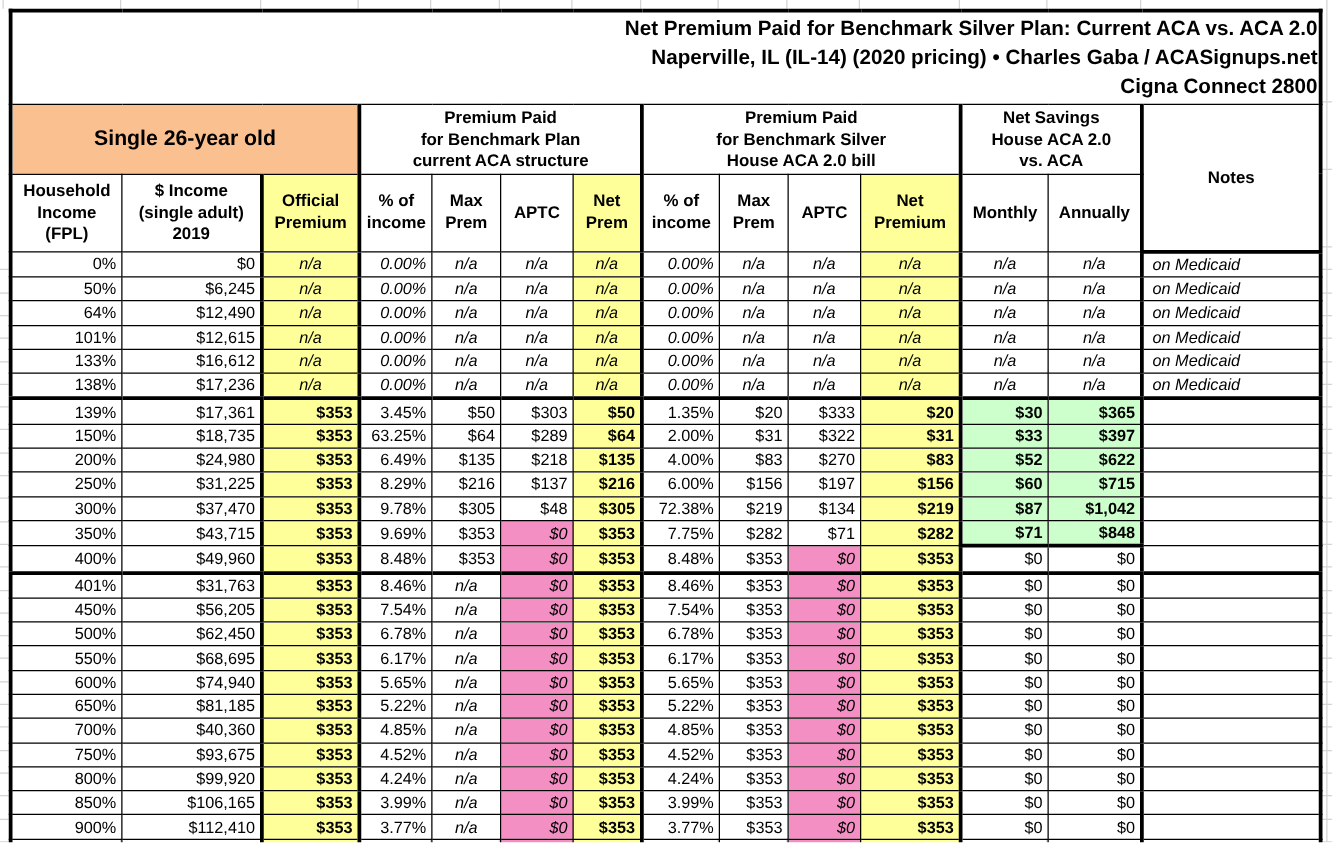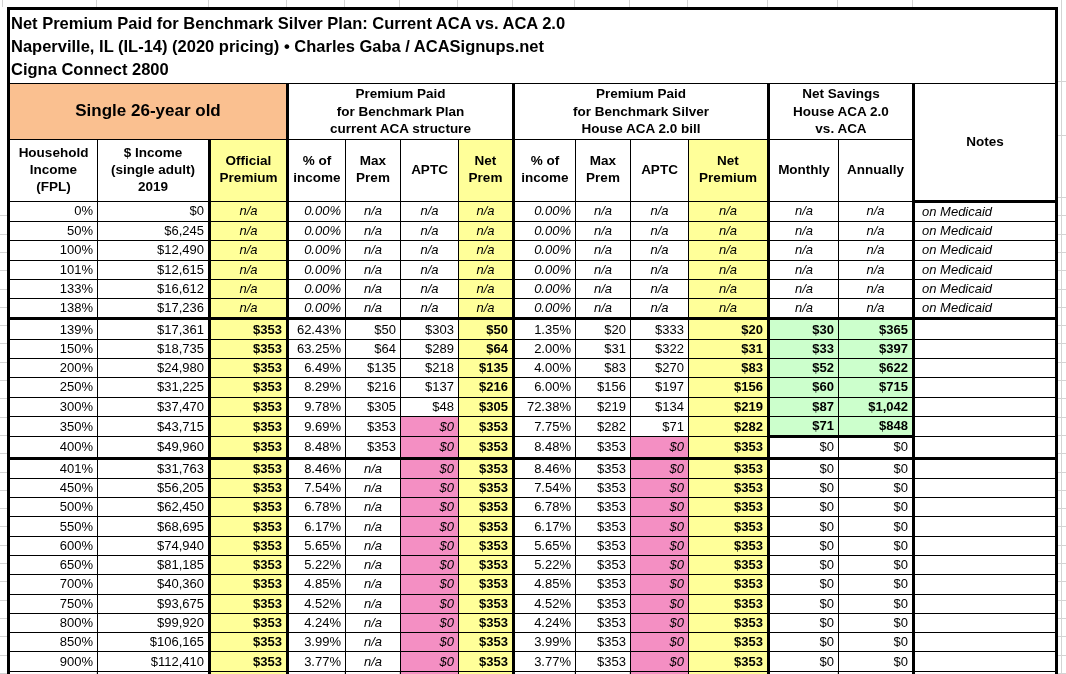--- a/index.html
+++ b/index.html
@@ -2,21 +2,21 @@
 <html style="--orange: #FAC090; --yellow: #FFFF99; --pink: #F48FC3; --green: #CCFFCC; --border: #000000; --grid: #D4D4D4;"><head>
 <meta charset="utf-8">
 <style>
   html,body{margin:0;padding:0;background:#fff;}
   .canvas{position:relative;width:1066px;height:674px;background:#fff;overflow:hidden;
           font-family:"Liberation Sans",sans-serif;color:#000;}
   .gline{position:absolute;background:#d4d4d4;}
   table.sheet{position:absolute;left:7px;top:7px;width:1048px;border-collapse:collapse;
               table-layout:fixed;border:3px solid #000;}
   table.sheet td{border:1.5px solid #000;vertical-align:middle;overflow:hidden;}
-  .title-cell{height:71px;text-align:left;border-bottom:3px solid #000;background:#fff;}
+  .title-cell{height:71px;text-align:right;border-bottom:3px solid #000;background:#fff;}
   .title-cell div{font-weight:bold;font-size:16.5px;line-height:1.38;}
   .group-row td{height:52px;text-align:center;font-weight:bold;font-size:13.5px;line-height:1.3;
                 white-space:pre-line;border-bottom:2.5px solid #000;}
   .subject{background:var(--orange);font-size:17px !important;margin-top:48px;}
   .colhead-row td{height:59px;text-align:center;font-weight:bold;font-size:13.5px;line-height:1.25;
                   white-space:pre-line;border-bottom:3px solid #000;}
   .notes-head{font-weight:bold;font-size:13.5px;text-align:center;vertical-align:middle;
               border-bottom:3px solid #000 !important;}
   tbody td{height:18.3px;font-size:13px;line-height:18px;padding:0 4px 0 0;text-align:right;
            white-space:nowrap;}
@@ -213,21 +213,21 @@
           <td class="yellow ital ctr">n/a</td>
           <td class="ital vb">0.00%</td>
           <td class="ital ctr">n/a</td>
           <td class="ital ctr">n/a</td>
           <td class="yellow ital ctr">n/a</td>
           <td class="ital ctr vb">n/a</td>
           <td class="ital ctr">n/a</td>
           <td class="note vb">on Medicaid</td>
         </tr>
         <tr>
-          <td>100%</td>
+          <td>64%</td>
           <td>$12,490</td>
           <td class="yellow ital ctr vb">n/a</td>
           <td class="ital vb">0.00%</td>
           <td class="ital ctr">n/a</td>
           <td class="ital ctr">n/a</td>
           <td class="yellow ital ctr">n/a</td>
           <td class="ital vb">0.00%</td>
           <td class="ital ctr">n/a</td>
           <td class="ital ctr">n/a</td>
           <td class="yellow ital ctr">n/a</td>
@@ -280,21 +280,21 @@
           <td class="ital ctr">n/a</td>
           <td class="yellow ital ctr">n/a</td>
           <td class="ital ctr vb">n/a</td>
           <td class="ital ctr">n/a</td>
           <td class="note vb">on Medicaid</td>
         </tr>
         <tr>
           <td>139%</td>
           <td>$17,361</td>
           <td class="yellow bold vb">$353</td>
-          <td class="vb">62.43%</td>
+          <td class="vb">3.45%</td>
           <td>$50</td>
           <td>$303</td>
           <td class="yellow bold">$50</td>
           <td class="vb">1.35%</td>
           <td>$20</td>
           <td>$333</td>
           <td class="yellow bold">$20</td>
           <td class="green bold vb">$30</td>
           <td class="green bold">$365</td>
           <td class="note vb"></td>

